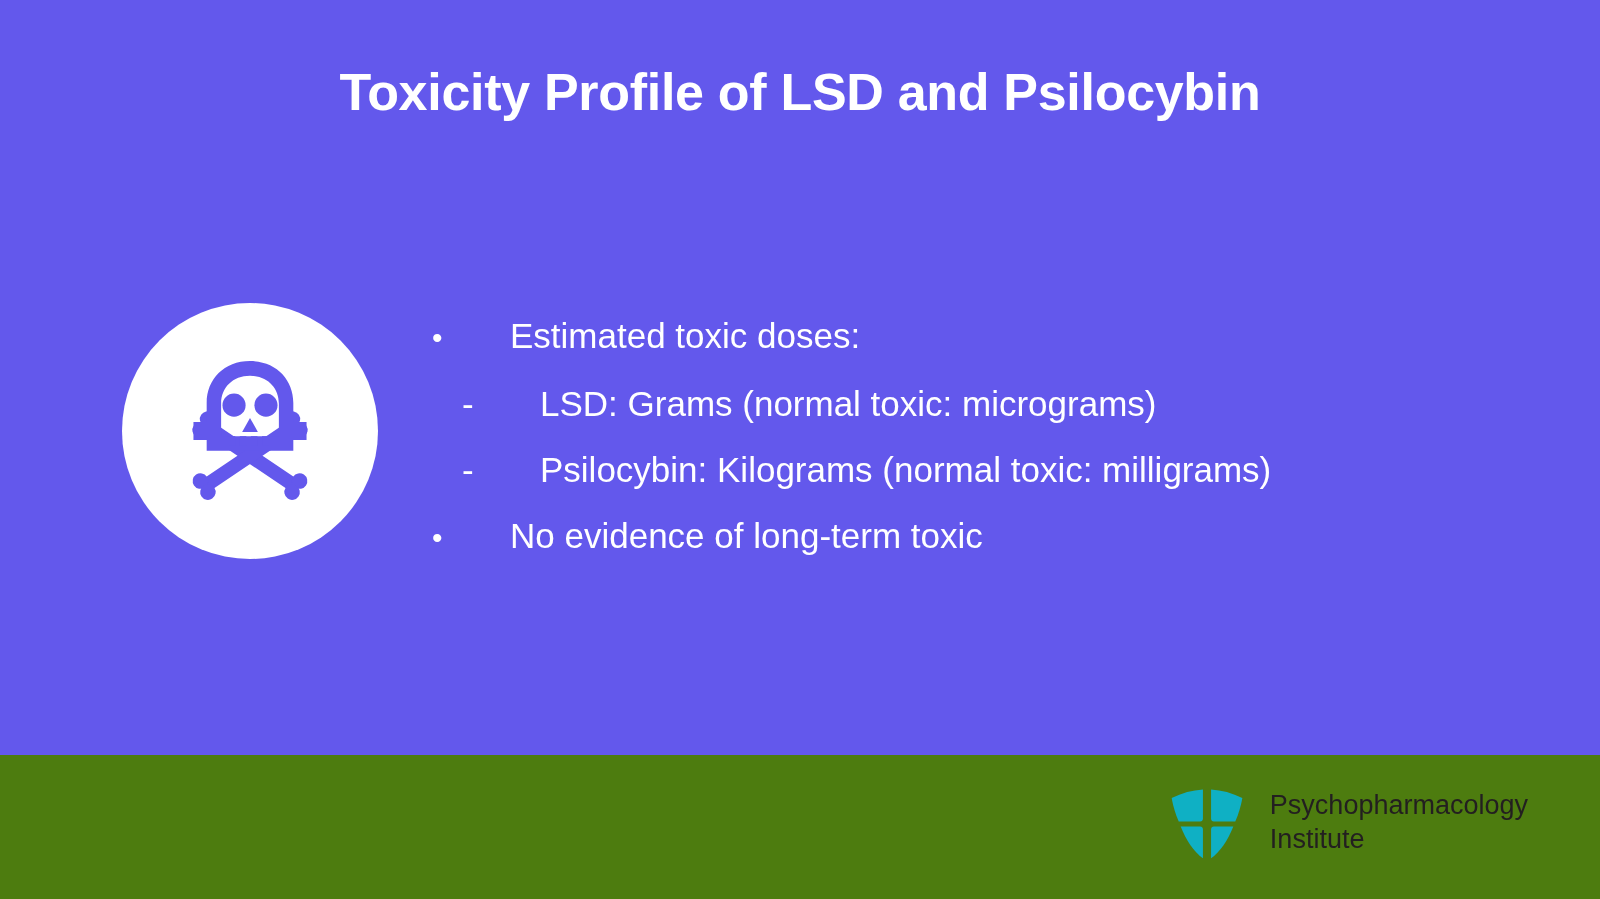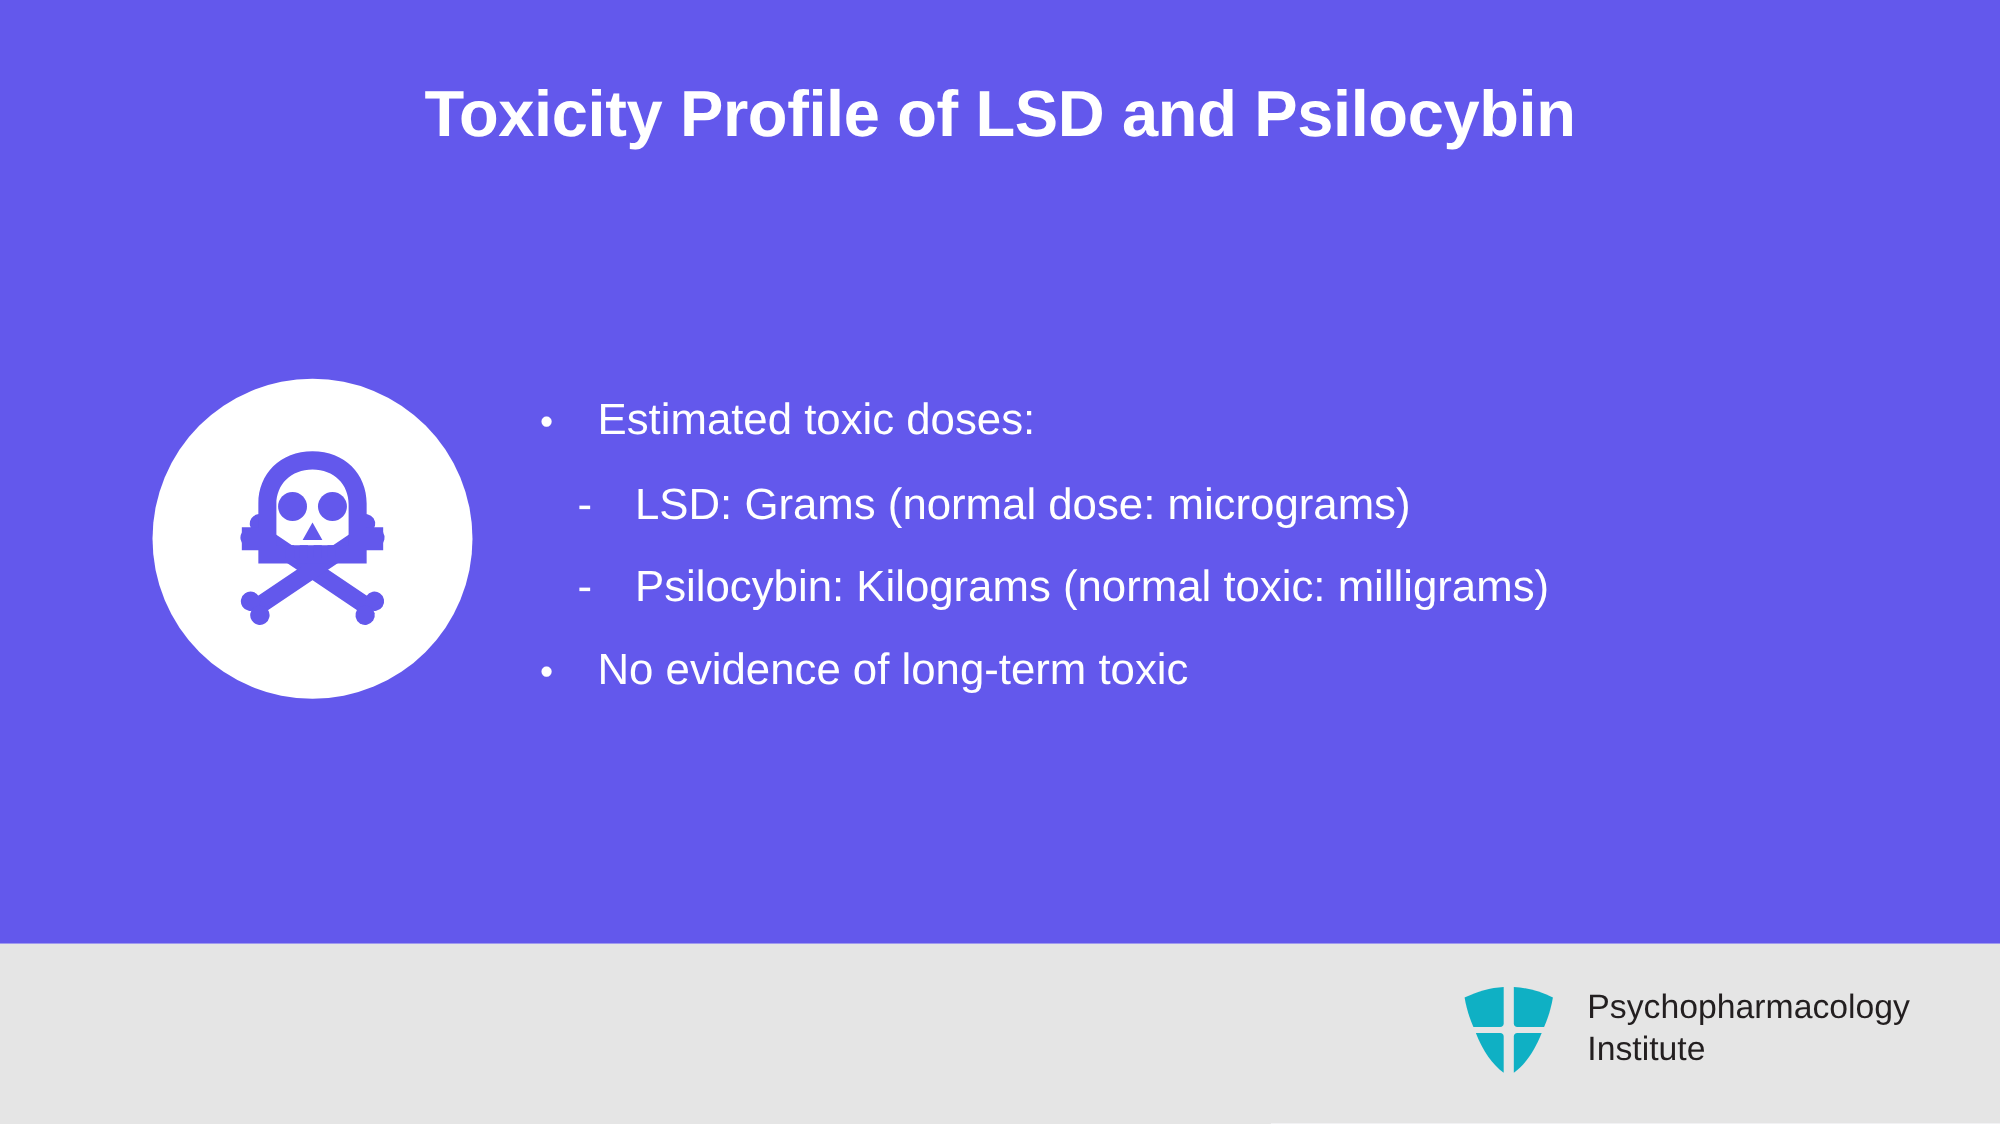--- a/index.html
+++ b/index.html
@@ -93,30 +93,31 @@
     flex: 0 0 46px;
     text-align: left;
     font-size: 35px;
     line-height: 66px;
   }
   .marker.dot {
     font-size: 30px;
   }
   .bullet-text {
     display: inline-block;
+    margin-left: 32px;
   }
 
   
   .slide-footer {
     position: absolute;
     left: 0;
     top: 755px;
     width: 1600px;
     height: 144px;
-    background: #e5e5e5;
+    background: #4d7c0f;
   }
   .brand {
     position: absolute;
     right: 72px;
     top: 28px;
     display: flex;
     align-items: center;
     gap: 22px;
   }
   .brand-mark {
@@ -207,21 +208,21 @@
 
     <div class="bullets">
 
       <div class="bullet-row level-1">
         <span class="marker dot">•</span>
         <span class="bullet-text">Estimated toxic doses:</span>
       </div>
 
       <div class="bullet-row level-2">
         <span class="marker dash">-</span>
-        <span class="bullet-text">LSD: Grams (normal dose: micrograms)</span>
+        <span class="bullet-text">LSD: Grams (normal toxic: micrograms)</span>
       </div>
 
       <div class="bullet-row level-2">
         <span class="marker dash">-</span>
         <span class="bullet-text">Psilocybin: Kilograms (normal toxic: milligrams)</span>
       </div>
 
       <div class="bullet-row level-1">
         <span class="marker dot">•</span>
         <span class="bullet-text">No evidence of long-term toxic</span>

